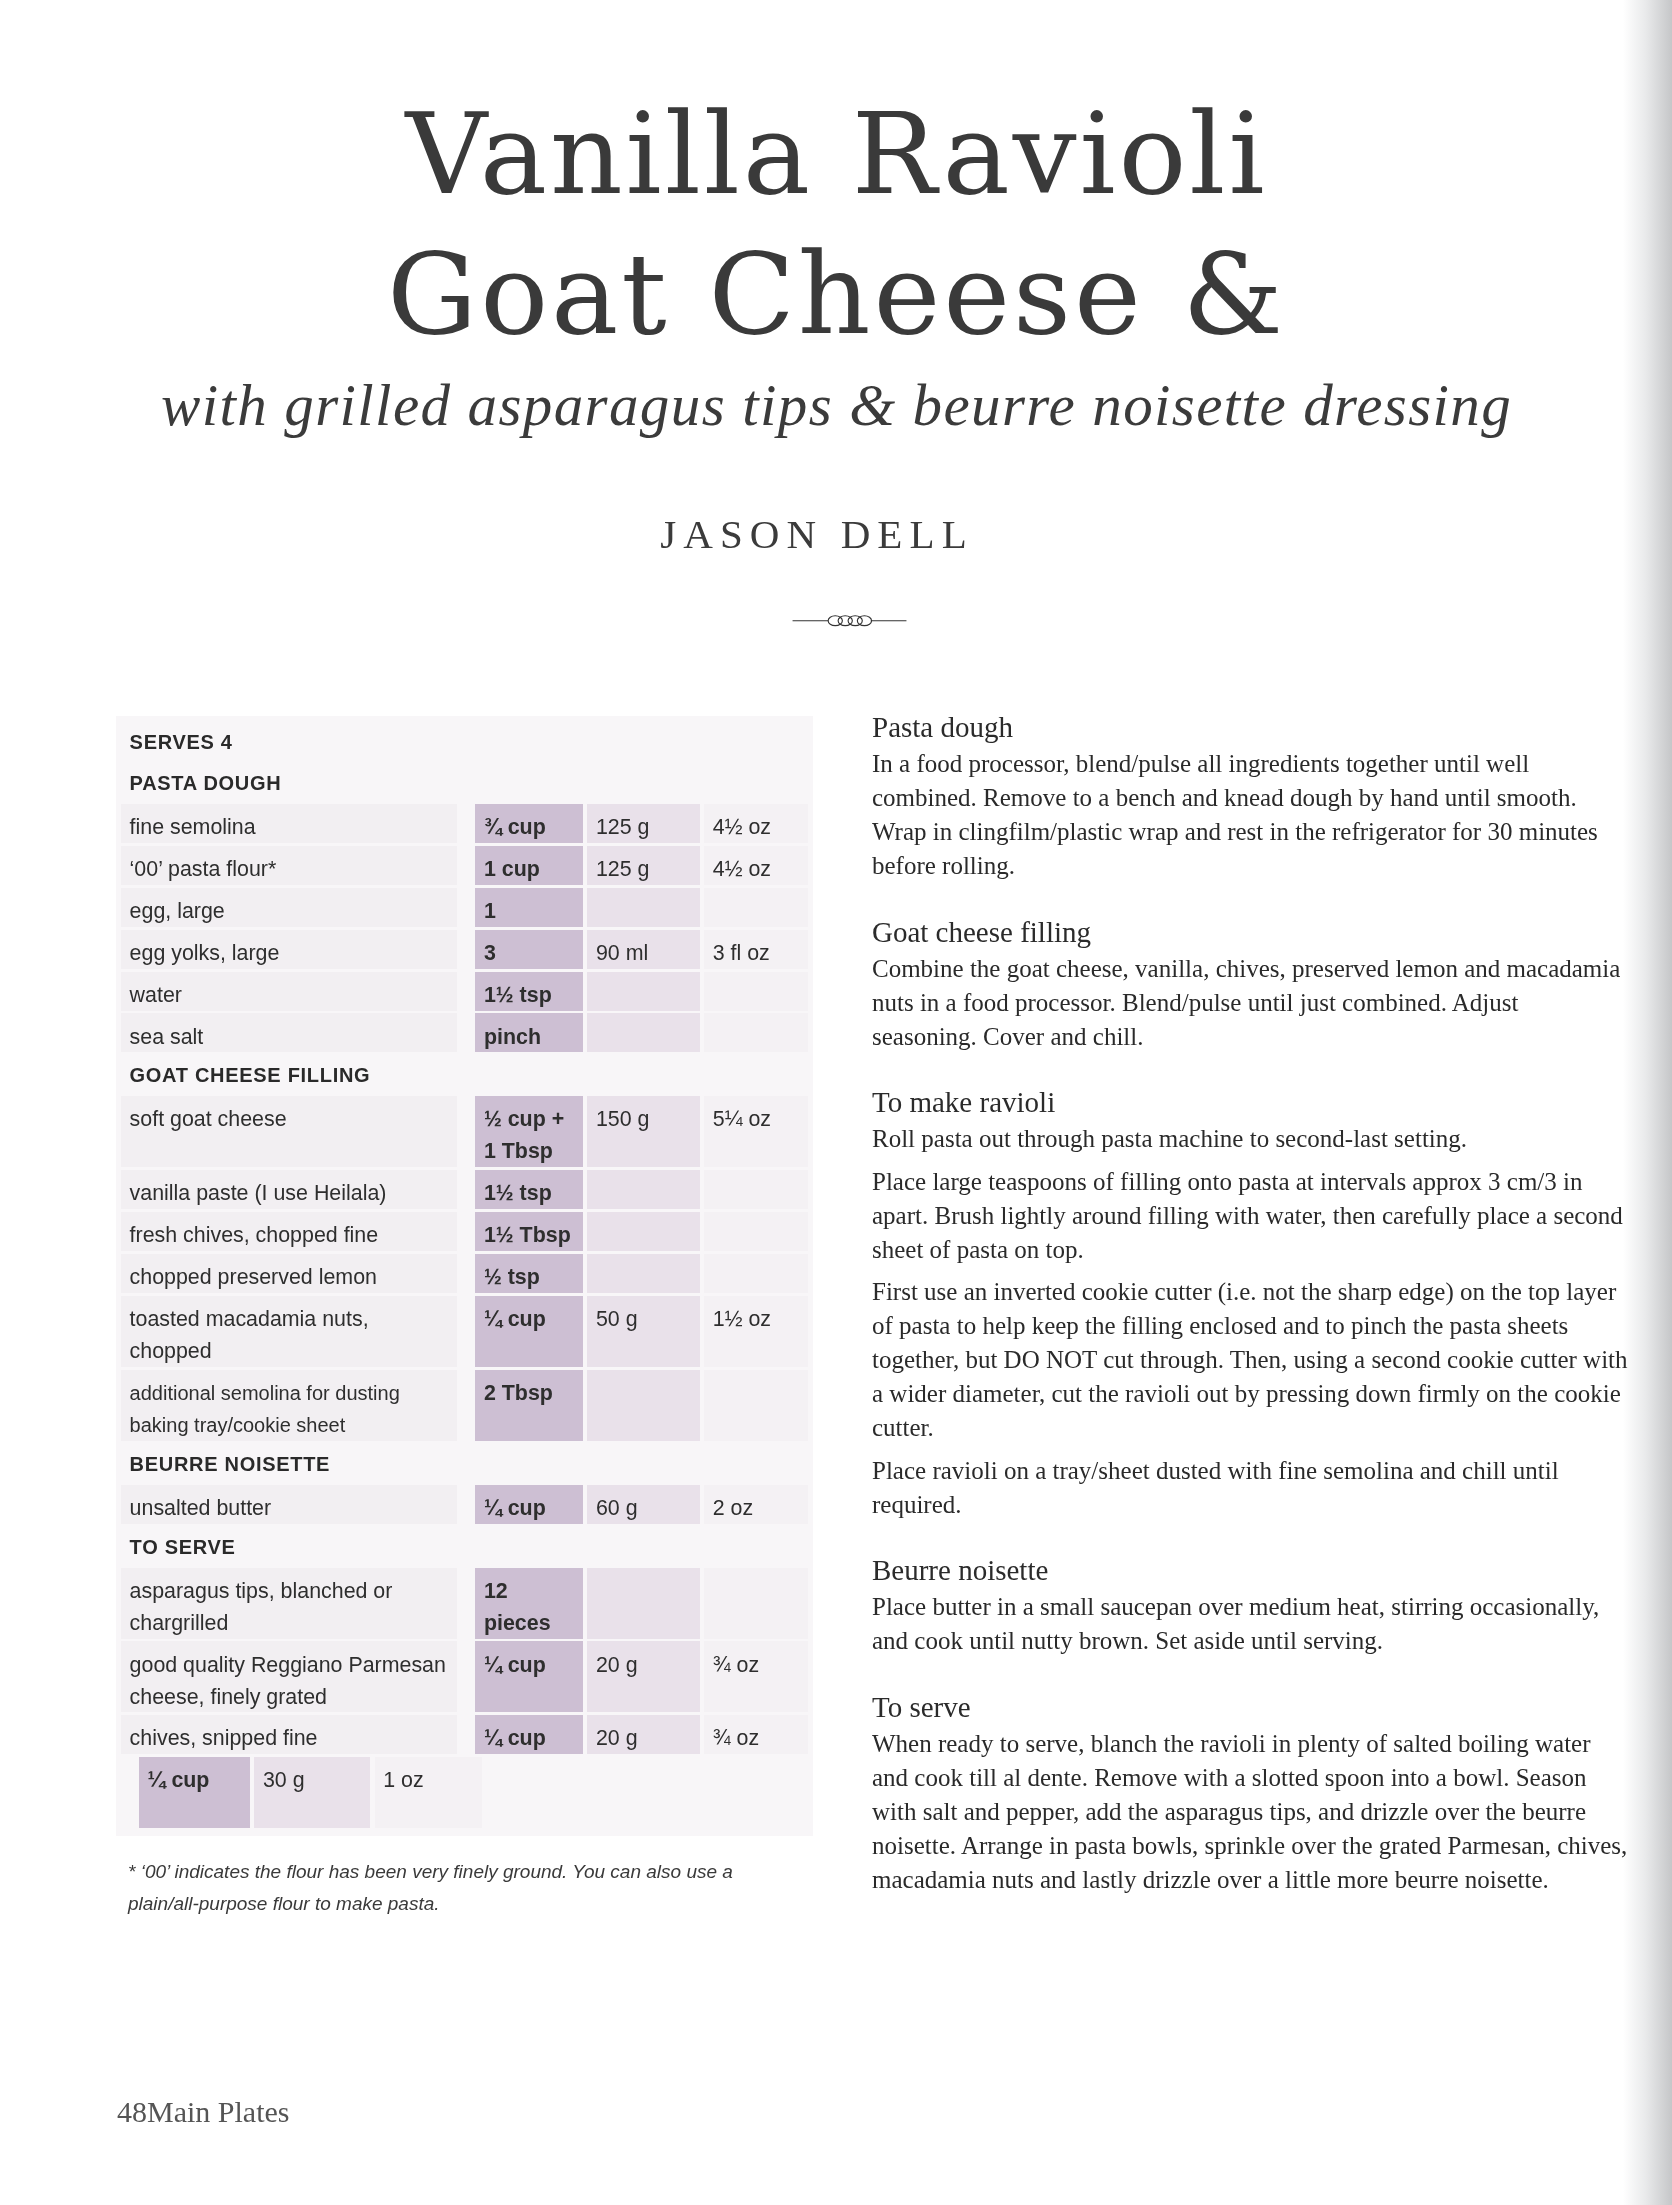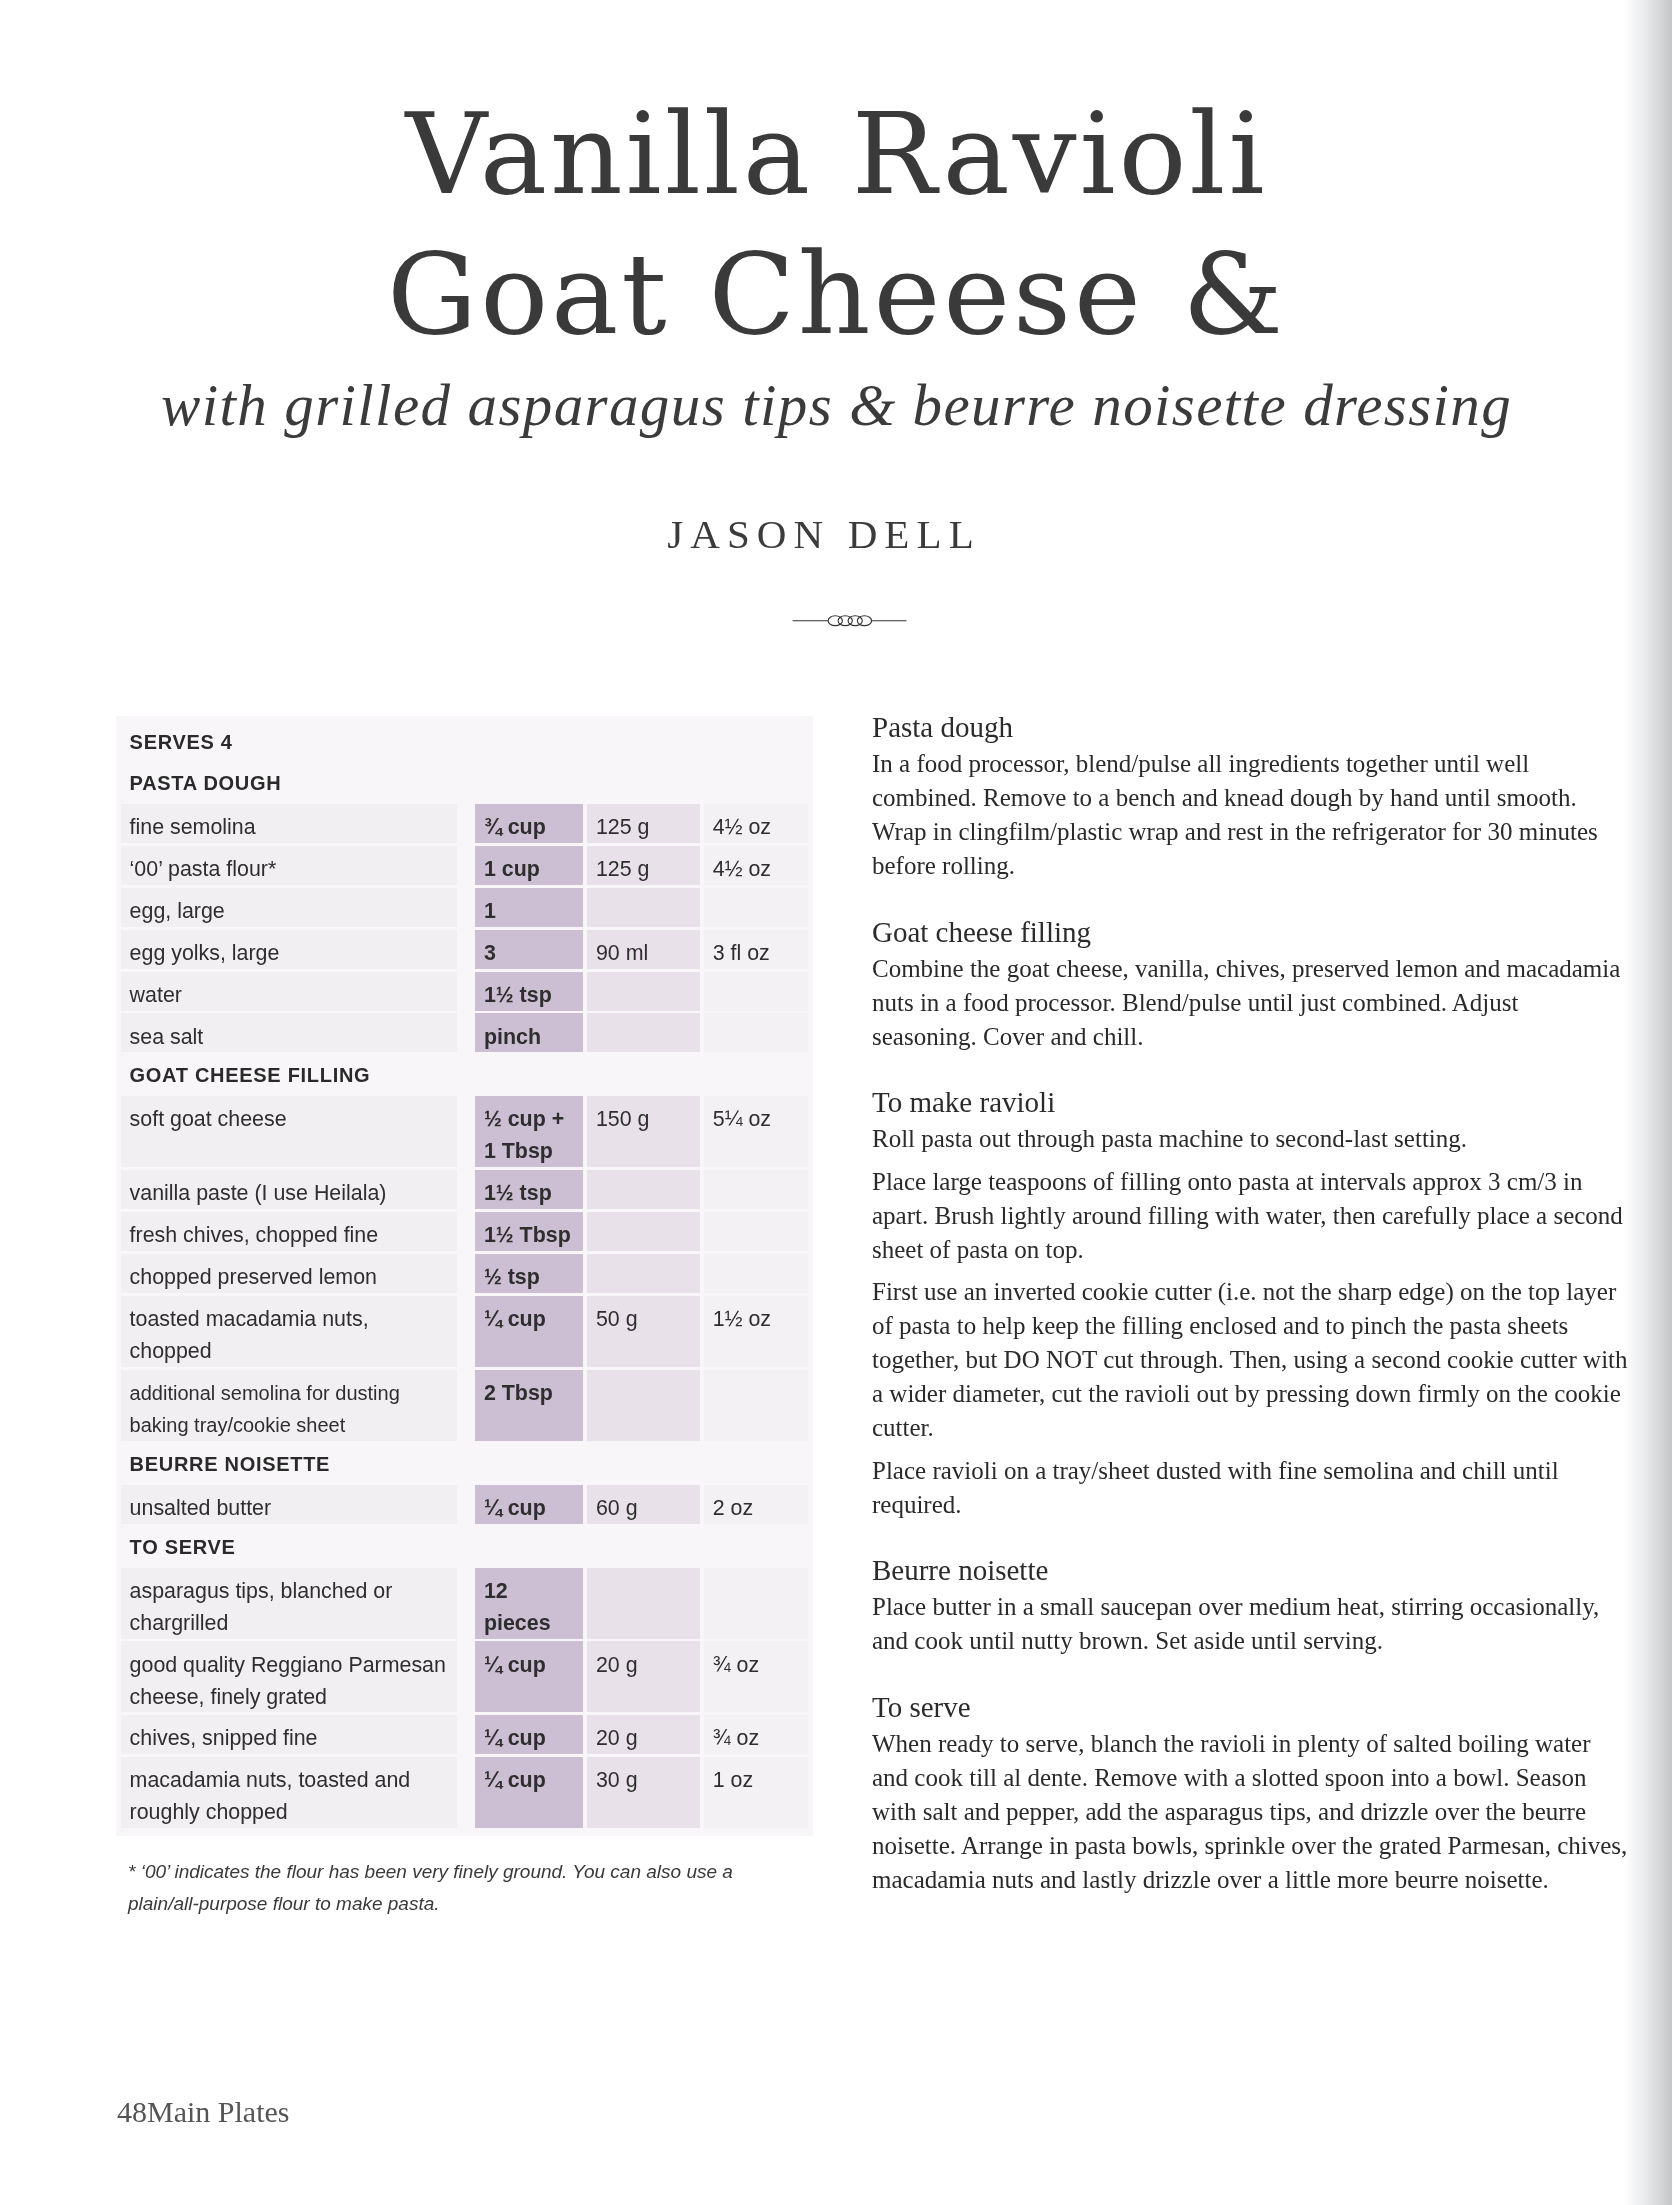--- a/index.html
+++ b/index.html
@@ -23,21 +23,20 @@
   .title .line { display: block; }
   .subtitle {
     position: absolute; left: 0; width: 1673px; text-align: center; top: 371px;
     font-family: Liberation Serif, serif; font-style: italic;
     font-size: 59px; color: #3b3b3b; letter-spacing: 1.4px;
   }
   .author {
     position: absolute; left: 0; width: 1634px; text-align: center; top: 510px;
     font-family: "Liberation Serif", serif; font-size: 41px; color: #3b3b3b;
     letter-spacing: 7.1px;
-    padding-left: 7px;
   }
   .divider { position: absolute; left: 789px; top: 610px; width: 121px; height: 21.4px; }
 
   
   .ing-panel {
     position: absolute; left: 116px; top: 716px; width: 697px; height: 1120px;
     background: #f8f6f8;
   }
   .ing {
     position: absolute; left: 121px; top: 722px; width: 687px;
@@ -206,21 +205,20 @@
     <div class="cell c-met">20 g</div>
     <div class="cell c-imp">¾ oz</div>
   </div>
   <div class="row h1">
     <div class="cell c-name">chives, snipped fine</div>
     <div class="cell c-cup">¼ cup</div>
     <div class="cell c-met">20 g</div>
     <div class="cell c-imp">¾ oz</div>
   </div>
   <div class="row h2">
-    <div class="cell c-name">macadamia nuts, toasted and roughly chopped</div>
     <div class="cell c-cup">¼ cup</div>
     <div class="cell c-met">30 g</div>
     <div class="cell c-imp">1 oz</div>
   </div>
 </div>
 
 <div class="footnote">* ‘00’ indicates the flour has been very finely ground. You can also use a plain/all-purpose flour to make pasta.</div>
 
 <div class="method">
   <div class="sec">

